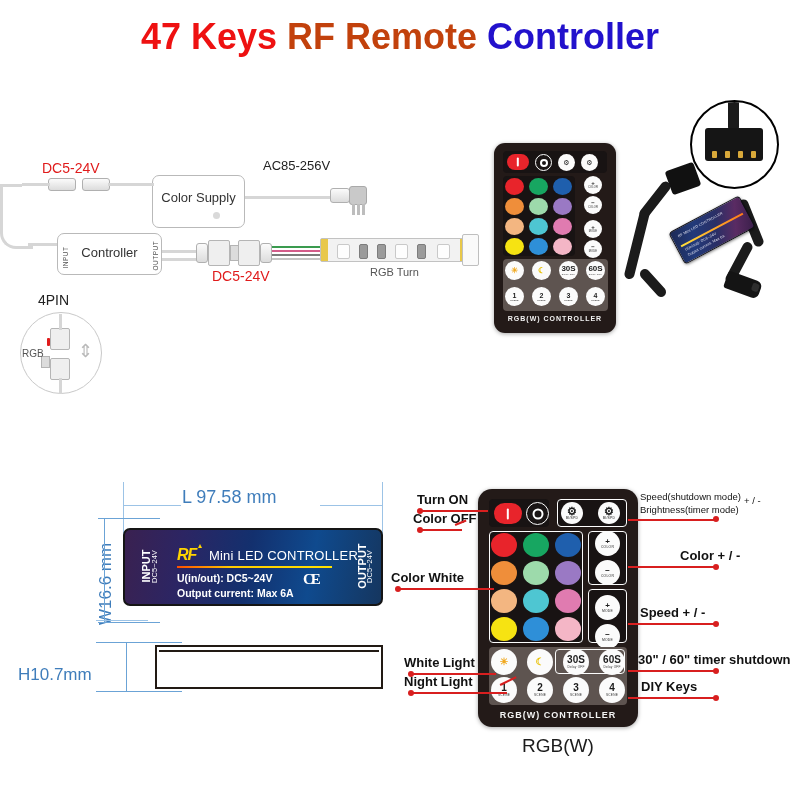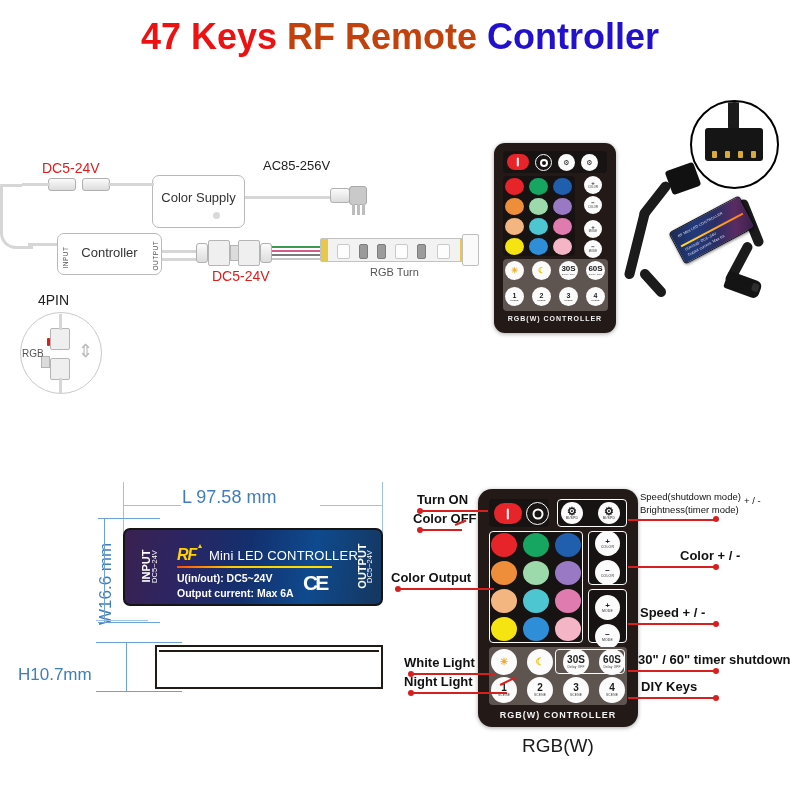--- a/index.html
+++ b/index.html
@@ -247,23 +247,24 @@
   .ctrl-spec {
     position: absolute;
     color: #ffffff;
     font-size: 10.5px;
     font-weight: bold;
     white-space: nowrap;
   }
   #ce-mark {
     position: absolute;
     color: #fff;
-    font-size: 21px;
+    font-size: 15px;
     font-weight: bold;
     letter-spacing: -3px;
+    font-family: Liberation Serif, serif;
   }
   #side-view {
     position: absolute;
     border: 2.2px solid #221a14;
     box-sizing: border-box;
     background: #fff;
   }
   #side-view .cap {
     position: absolute;
     left: 2px; right: 2px; top: 3px;
@@ -700,21 +701,21 @@
 
 <div class="callout-txt" style="left:417px;top:492px;">Turn ON</div>
 <div class="callout-line" style="left:420px;top:510px;width:68px;"></div>
 <div class="callout-dot" style="left:417px;top:508px;"></div>
 
 <div class="callout-txt" style="left:413px;top:511px;">Color OFF</div>
 <div class="callout-line" style="left:420px;top:529px;width:42px;"></div>
 <div class="callout-dot" style="left:417px;top:527px;"></div>
 <div class="callout-line" style="left:455px;top:524px;width:12px;transform:rotate(-22deg);transform-origin:left center;"></div>
 
-<div class="callout-txt" style="left:391px;top:570px;">Color Output</div>
+<div class="callout-txt" style="left:391px;top:570px;">Color White</div>
 <div class="callout-line" style="left:398px;top:588px;width:96px;"></div>
 <div class="callout-dot" style="left:395px;top:586px;"></div>
 
 <div class="callout-txt" style="left:404px;top:655px;">White Light</div>
 <div class="callout-line" style="left:411px;top:673px;width:85px;"></div>
 <div class="callout-dot" style="left:408px;top:671px;"></div>
 
 <div class="callout-txt" style="left:404px;top:674px;">Night Light</div>
 <div class="callout-line" style="left:411px;top:692px;width:96px;"></div>
 <div class="callout-dot" style="left:408px;top:690px;"></div>

